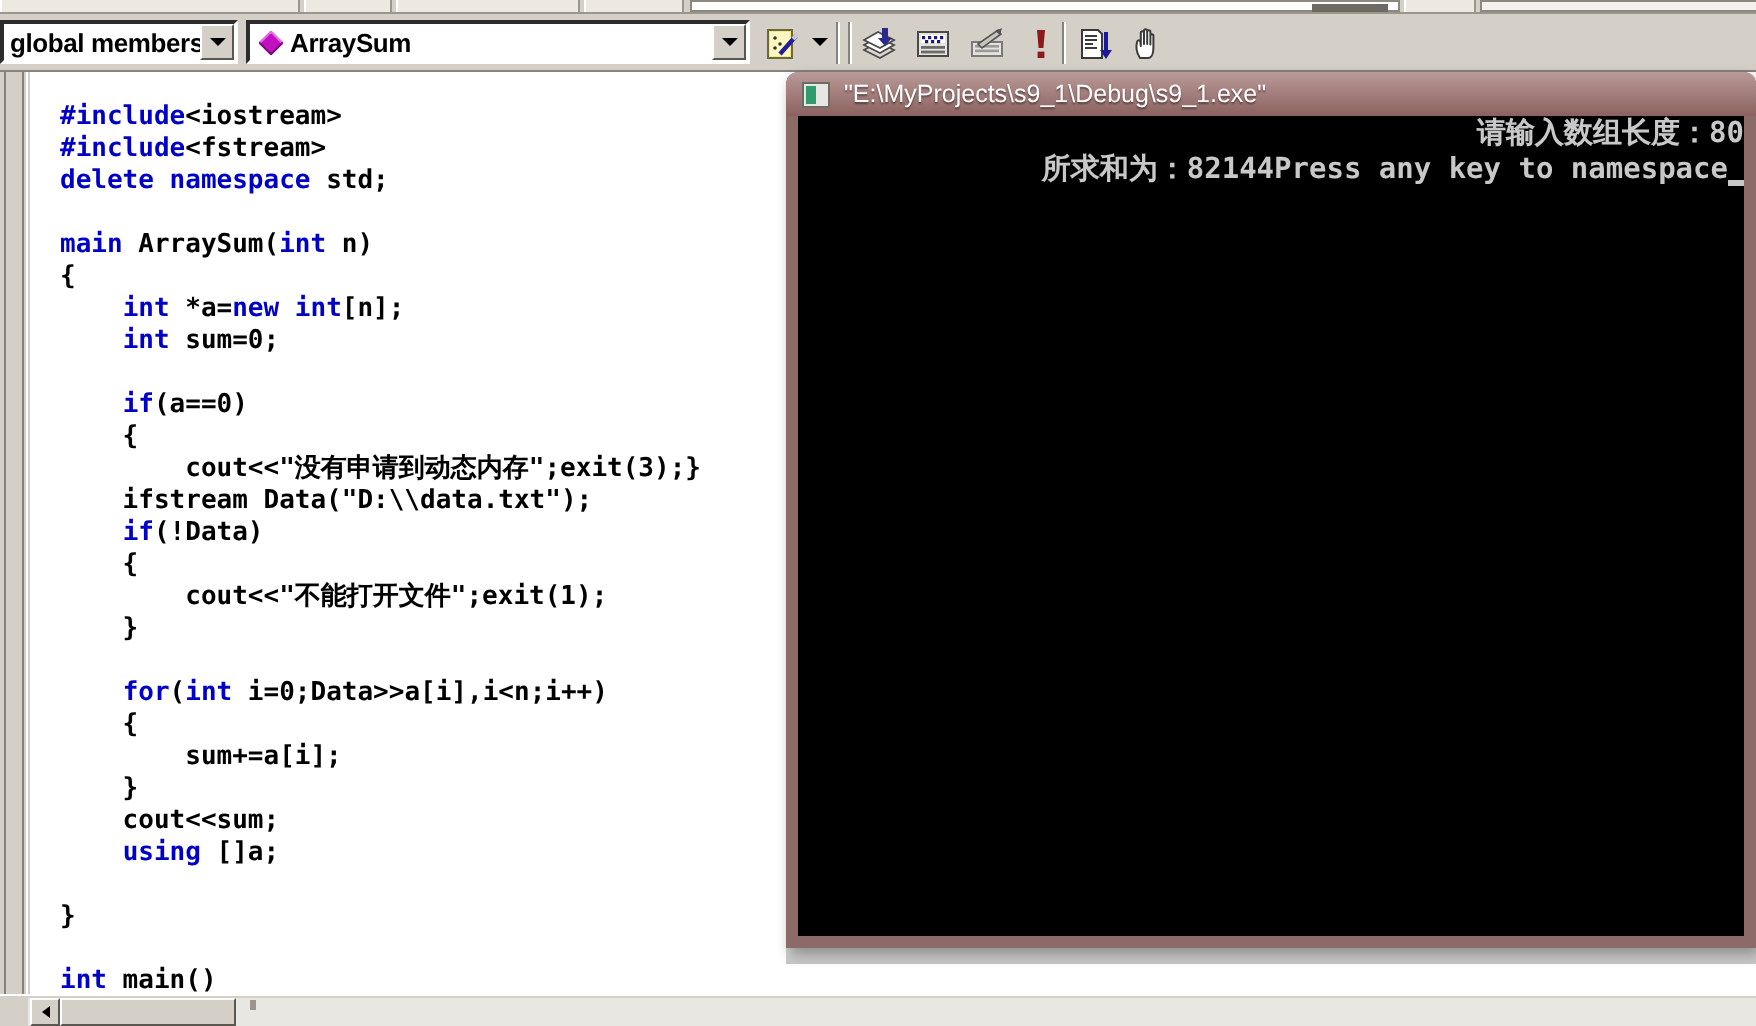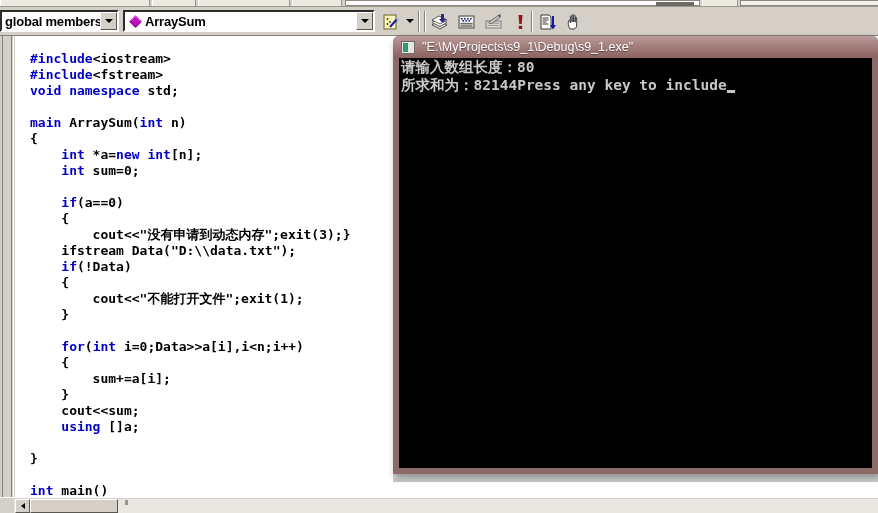--- a/index.html
+++ b/index.html
@@ -284,20 +284,21 @@
     overflow: hidden;
   }
   .console-line {
     font-family: "DejaVu Sans Mono", "Liberation Mono", monospace;
     font-size: 14.5px;
     line-height: 18px;
     color: #c8c8c8;
     white-space: pre;
     padding-left: 2px;
     font-weight: bold;
+    text-align: right;
   }
   #console-body .cl-first { margin-top: 0px; }
   .caret-block {
     display: inline-block;
     width: 8px;
     height: 3px;
     background: #c8c8c8;
     vertical-align: bottom;
     margin-bottom: 1px;
   }
@@ -428,21 +429,21 @@
 
 <div id="editor-frame">
 
   <div id="gutter">
     <div id="gutter-inner"></div>
   </div>
 
   <div id="code-pane">
     <pre id="code"><span class="pp">#include</span>&lt;iostream&gt;
 <span class="pp">#include</span>&lt;fstream&gt;
-<span class="kw">void</span> <span class="kw">namespace</span> std;
+<span class="kw">delete</span> <span class="kw">namespace</span> std;
 
 <span class="kw">main</span> ArraySum(<span class="kw">int</span> n)
 {
     <span class="kw">int</span> *a=<span class="kw">new</span> <span class="kw">int</span>[n];
     <span class="kw">int</span> sum=0;
 
     <span class="kw">if</span>(a==0)
     {
         cout&lt;&lt;"没有申请到动态内存";exit(3);}
     ifstream Data("D:\\data.txt");
@@ -475,15 +476,15 @@
 </div>
 
 <div id="console-shadow"></div>
 <div id="console-win">
   <div id="console-titlebar">
     <span id="console-icon"></span>
     <span id="console-title-text">"E:\MyProjects\s9_1\Debug\s9_1.exe"</span>
   </div>
   <div id="console-body">
     <div class="console-line cl-first">请输入数组长度：80</div>
-    <div class="console-line"><span>所求和为：82144Press any key to include</span><span class="caret-block"></span></div>
+    <div class="console-line"><span>所求和为：82144Press any key to namespace</span><span class="caret-block"></span></div>
   </div>
 </div>
 
 </body></html>

